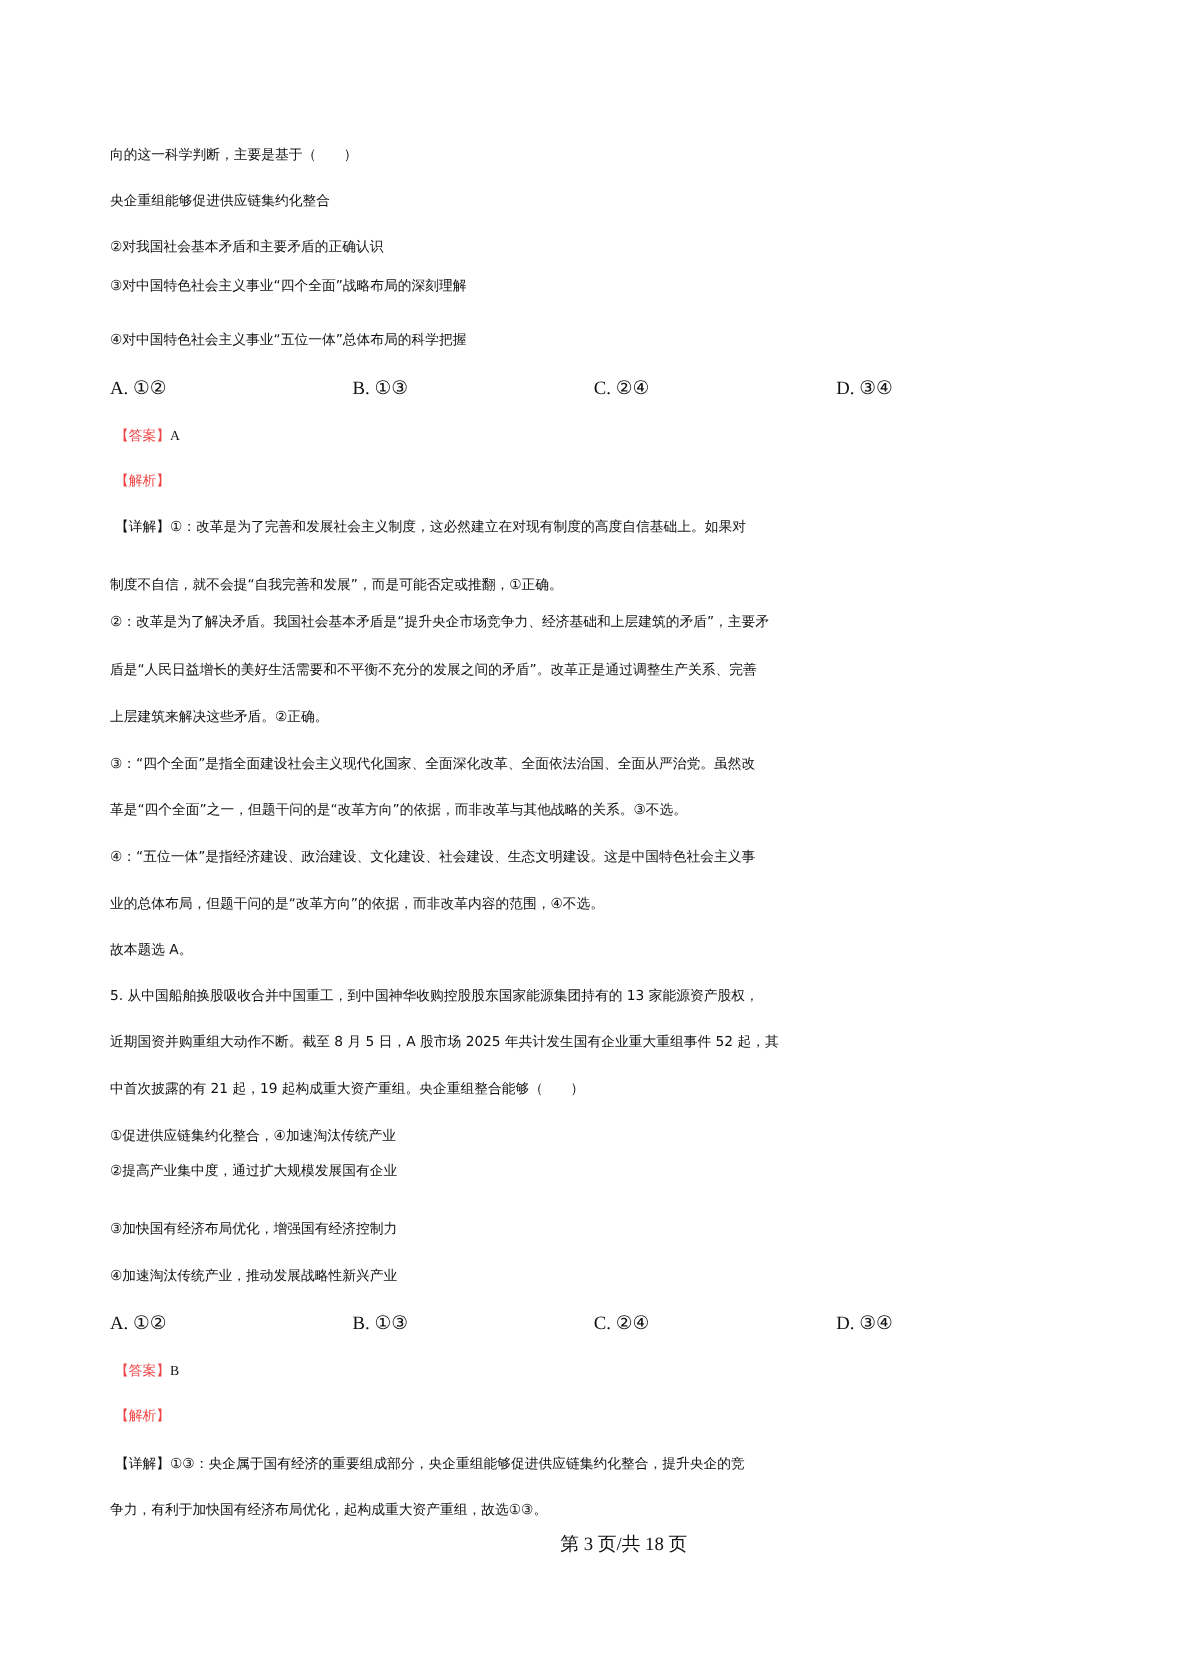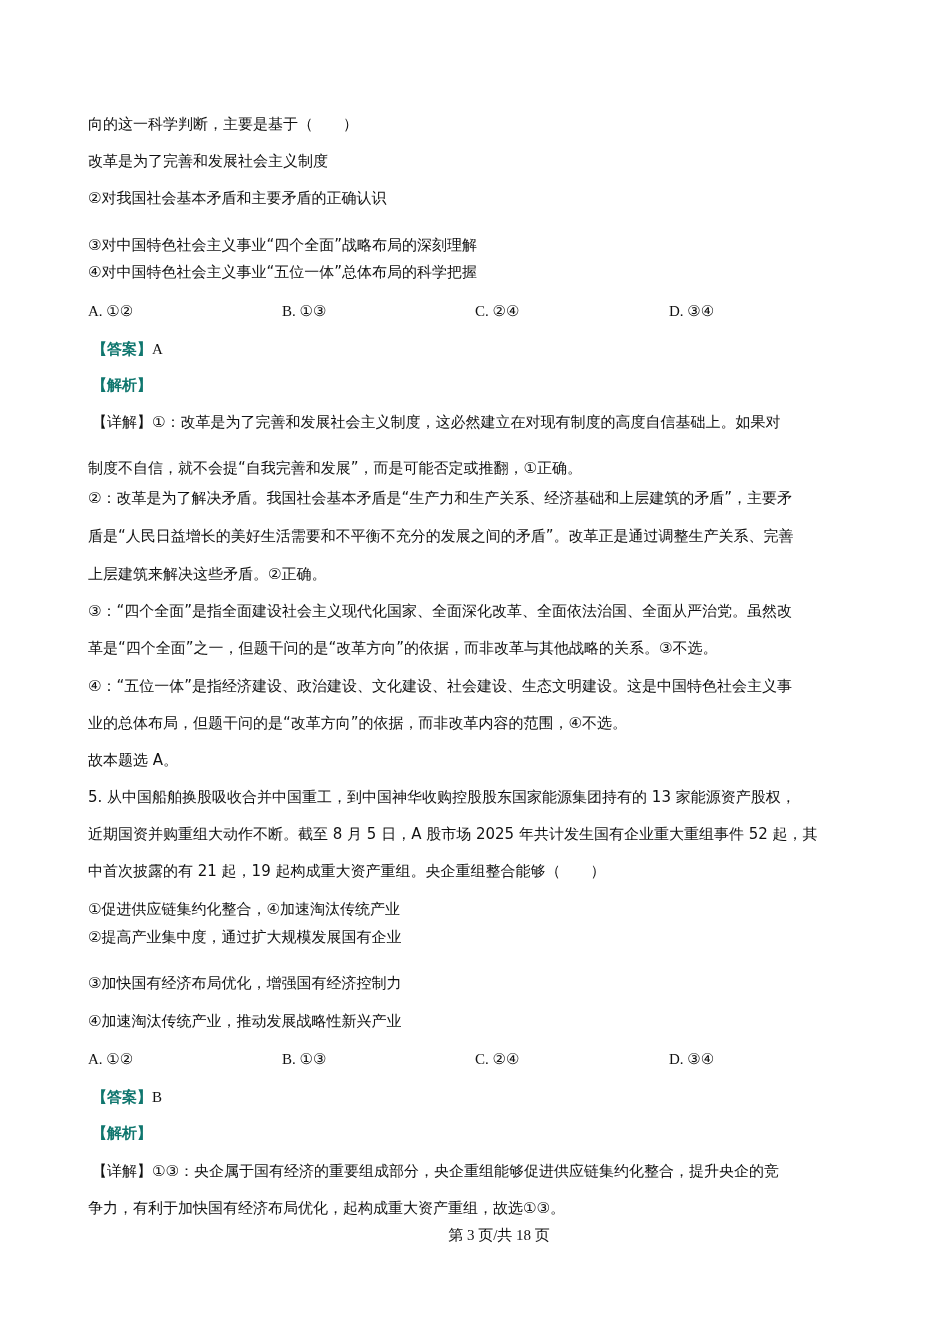--- a/index.html
+++ b/index.html
@@ -1,54 +1,54 @@
 <!DOCTYPE html>
 <html><head>
 <meta charset="utf-8">
 <style>
   html, body { margin: 0; padding: 0; background: #ffffff; }
   body { width: 950px; height: 1344px; position: relative; overflow: hidden;
          font-family: "DejaVu Sans", "Liberation Sans", sans-serif; color: #111; }
   .page { position: absolute; left: 88px; top: 0; width: 790px; }
-  .line { position: absolute; left: 0; font-size: 15px; line-height: 20px; white-space: nowrap; }
+  .line { position: absolute; left: 0; font-size: 11px; line-height: 20px; white-space: nowrap; }
   .serif { font-family: "Liberation Serif", "DejaVu Serif", serif; }
-  .label-blue { color: #0f766e; font-weight: bold; }
+  .label-blue { color: #ef4444; }
   .opts { position: absolute; left: 0; width: 790px; font-size: 15px; line-height: 20px; }
   .opt { position: absolute; top: 0; white-space: nowrap; font-family: "Liberation Serif", "DejaVu Serif", serif; }
   .footer { position: absolute; top: 1226px; left: 0; width: 950px; text-align: center;
             font-size: 15px; font-family: Liberation Serif, serif; padding-left: 24px; }
 </style>
 </head>
 <body>
 
 <div class="page">
 
   <div class="line" style="top:114px">向的这一科学判断，主要是基于（　　）</div>
-  <div class="line" style="top:151px">改革是为了完善和发展社会主义制度</div>
+  <div class="line" style="top:151px">央企重组能够促进供应链集约化整合</div>
   <div class="line" style="top:188px">②对我国社会基本矛盾和主要矛盾的正确认识</div>
-  <div class="line" style="top:235px">③对中国特色社会主义事业“四个全面”战略布局的深刻理解</div>
+  <div class="line" style="top:219px">③对中国特色社会主义事业“四个全面”战略布局的深刻理解</div>
   <div class="line" style="top:262px">④对中国特色社会主义事业“五位一体”总体布局的科学把握</div>
 
   <div class="opts" style="top:301px">
     <span class="opt" style="left:0">A. ①②</span>
     <span class="opt" style="left:194px">B. ①③</span>
     <span class="opt" style="left:387px">C. ②④</span>
     <span class="opt" style="left:581px">D. ③④</span>
   </div>
 
   <div class="line" style="top:339px; left:4px">
     <span class="label-blue">【答案】</span><span class="serif">A</span>
   </div>
   <div class="line label-blue" style="top:375px; left:4px">【解析】</div>
 
   <div class="line" style="top:412px; left:4px">
     <span>【详解】</span><span>①：改革是为了完善和发展社会主义制度，这必然建立在对现有制度的高度自信基础上。如果对</span>
   </div>
   <div class="line" style="top:458px">制度不自信，就不会提“自我完善和发展”，而是可能否定或推翻，①正确。</div>
-  <div class="line" style="top:488px">②：改革是为了解决矛盾。我国社会基本矛盾是“生产力和生产关系、经济基础和上层建筑的矛盾”，主要矛</div>
+  <div class="line" style="top:488px">②：改革是为了解决矛盾。我国社会基本矛盾是“提升央企市场竞争力、经济基础和上层建筑的矛盾”，主要矛</div>
   <div class="line" style="top:526px">盾是“人民日益增长的美好生活需要和不平衡不充分的发展之间的矛盾”。改革正是通过调整生产关系、完善</div>
   <div class="line" style="top:564px">上层建筑来解决这些矛盾。②正确。</div>
   <div class="line" style="top:601px">③：“四个全面”是指全面建设社会主义现代化国家、全面深化改革、全面依法治国、全面从严治党。虽然改</div>
   <div class="line" style="top:638px">革是“四个全面”之一，但题干问的是“改革方向”的依据，而非改革与其他战略的关系。③不选。</div>
   <div class="line" style="top:676px">④：“五位一体”是指经济建设、政治建设、文化建设、社会建设、生态文明建设。这是中国特色社会主义事</div>
   <div class="line" style="top:713px">业的总体布局，但题干问的是“改革方向”的依据，而非改革内容的范围，④不选。</div>
   <div class="line" style="top:750px">故本题选 A。</div>
 
   <div class="line" style="top:787px">5. 从中国船舶换股吸收合并中国重工，到中国神华收购控股股东国家能源集团持有的 13 家能源资产股权，</div>
   <div class="line" style="top:824px">近期国资并购重组大动作不断。截至 8 月 5 日，A 股市场 2025 年共计发生国有企业重大重组事件 52 起，其</div>

